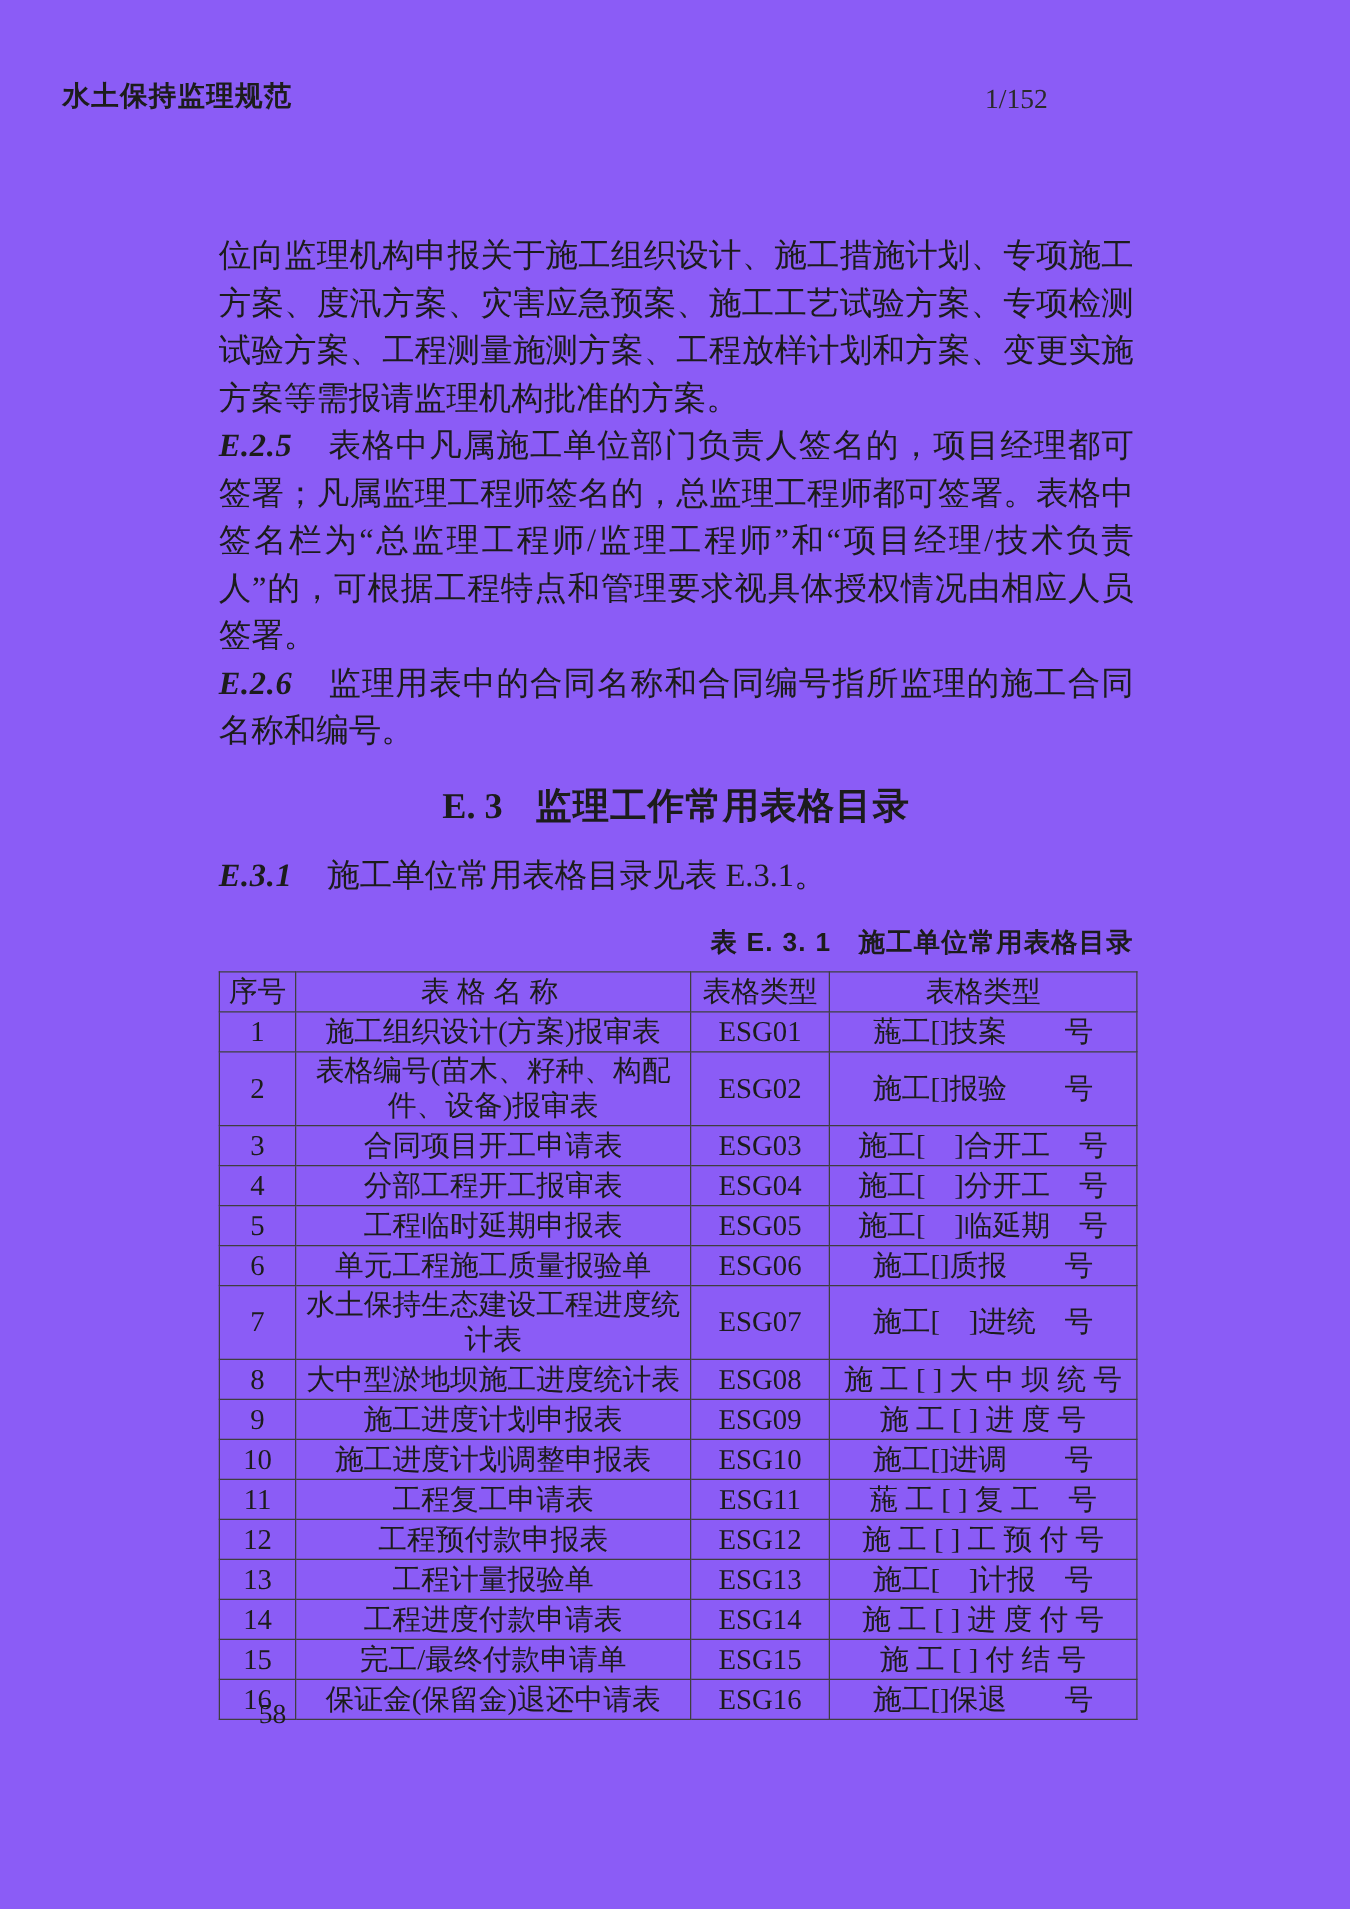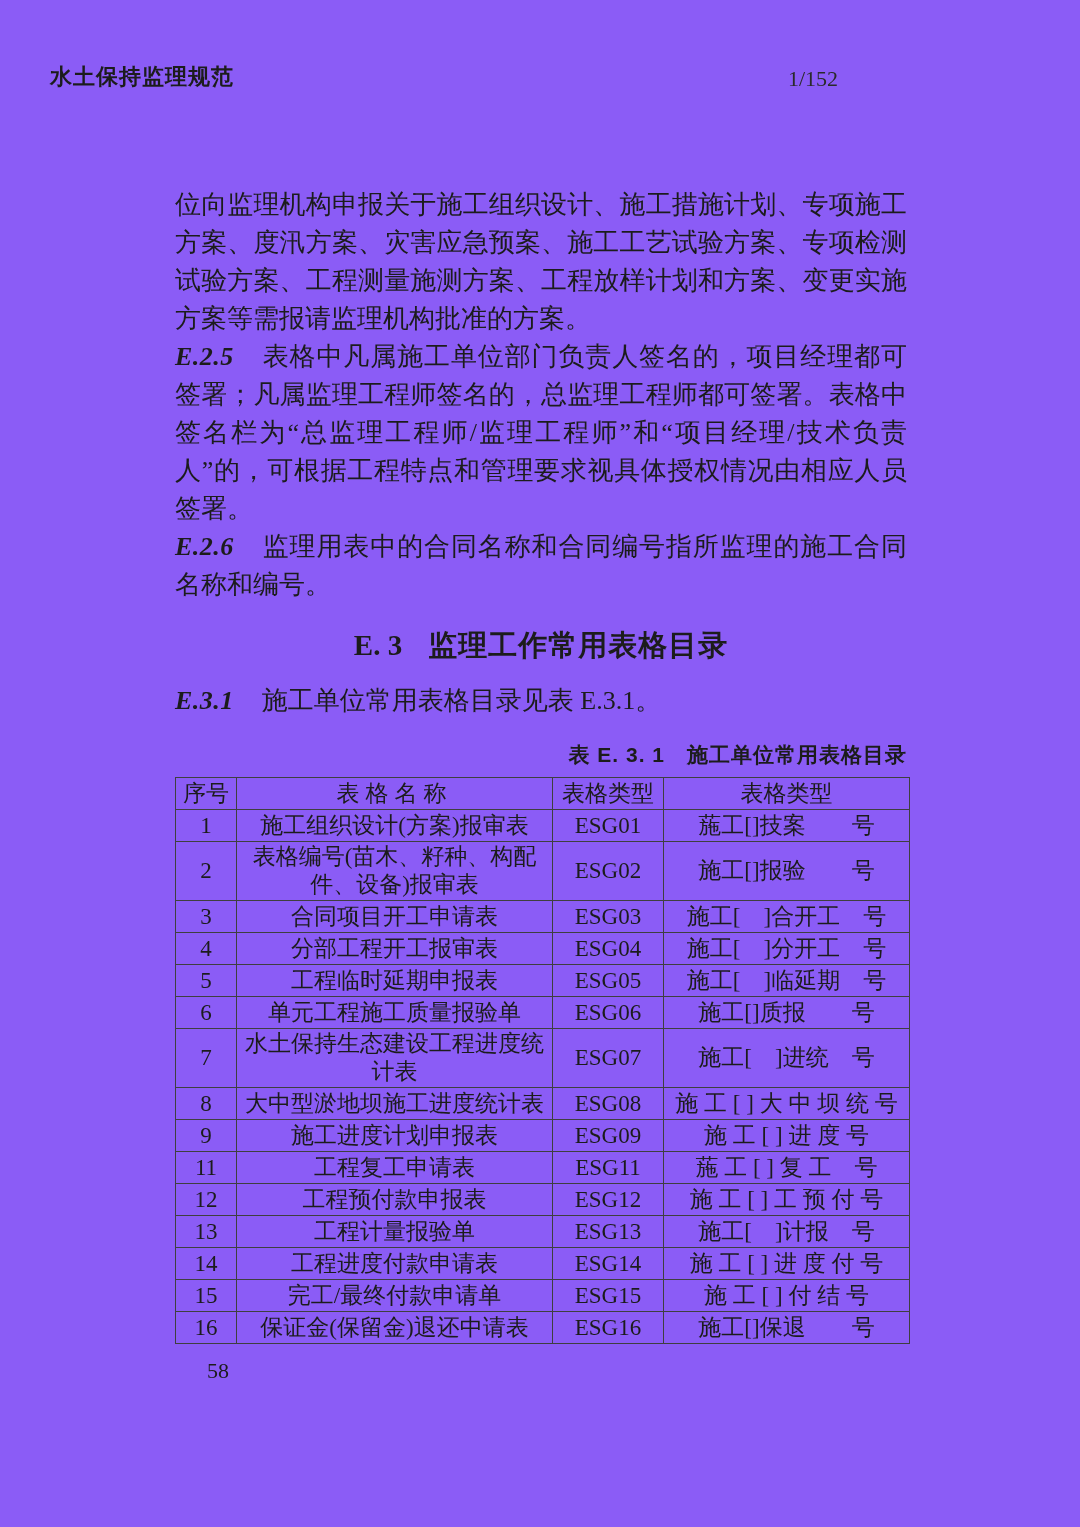--- a/index.html
+++ b/index.html
@@ -167,20 +167,26 @@
             <td class="col-type">ESG08</td>
             <td class="col-code">施 工 [ ] 大 中 坝 统 号</td>
           </tr>
           <tr>
             <td class="col-no">9</td>
             <td class="col-name">施工进度计划申报表</td>
             <td class="col-type">ESG09</td>
             <td class="col-code">施 工 [ ] 进 度 号</td>
           </tr>
           <tr>
+            <td class="col-no">10</td>
+            <td class="col-name">施工进度计划调整申报表</td>
+            <td class="col-type">ESG10</td>
+            <td class="col-code">施工[]进调　　号</td>
+          </tr>
+          <tr>
             <td class="col-no">11</td>
             <td class="col-name">工程复工申请表</td>
             <td class="col-type">ESG11</td>
             <td class="col-code">葹 工 [ ] 复 工　号</td>
           </tr>
           <tr>
             <td class="col-no">12</td>
             <td class="col-name">工程预付款申报表</td>
             <td class="col-type">ESG12</td>
             <td class="col-code">施 工 [ ] 工 预 付 号</td>

